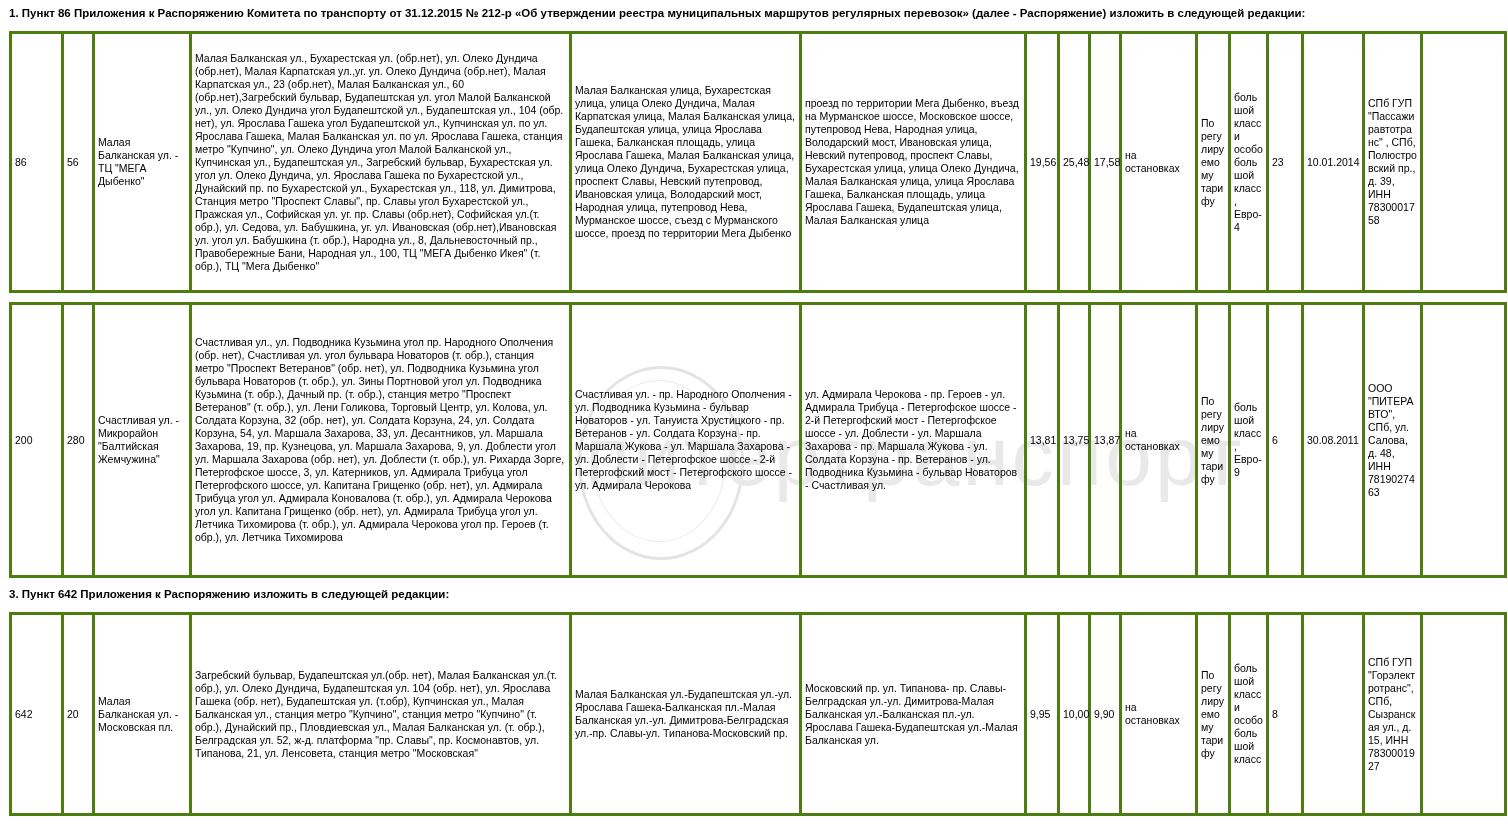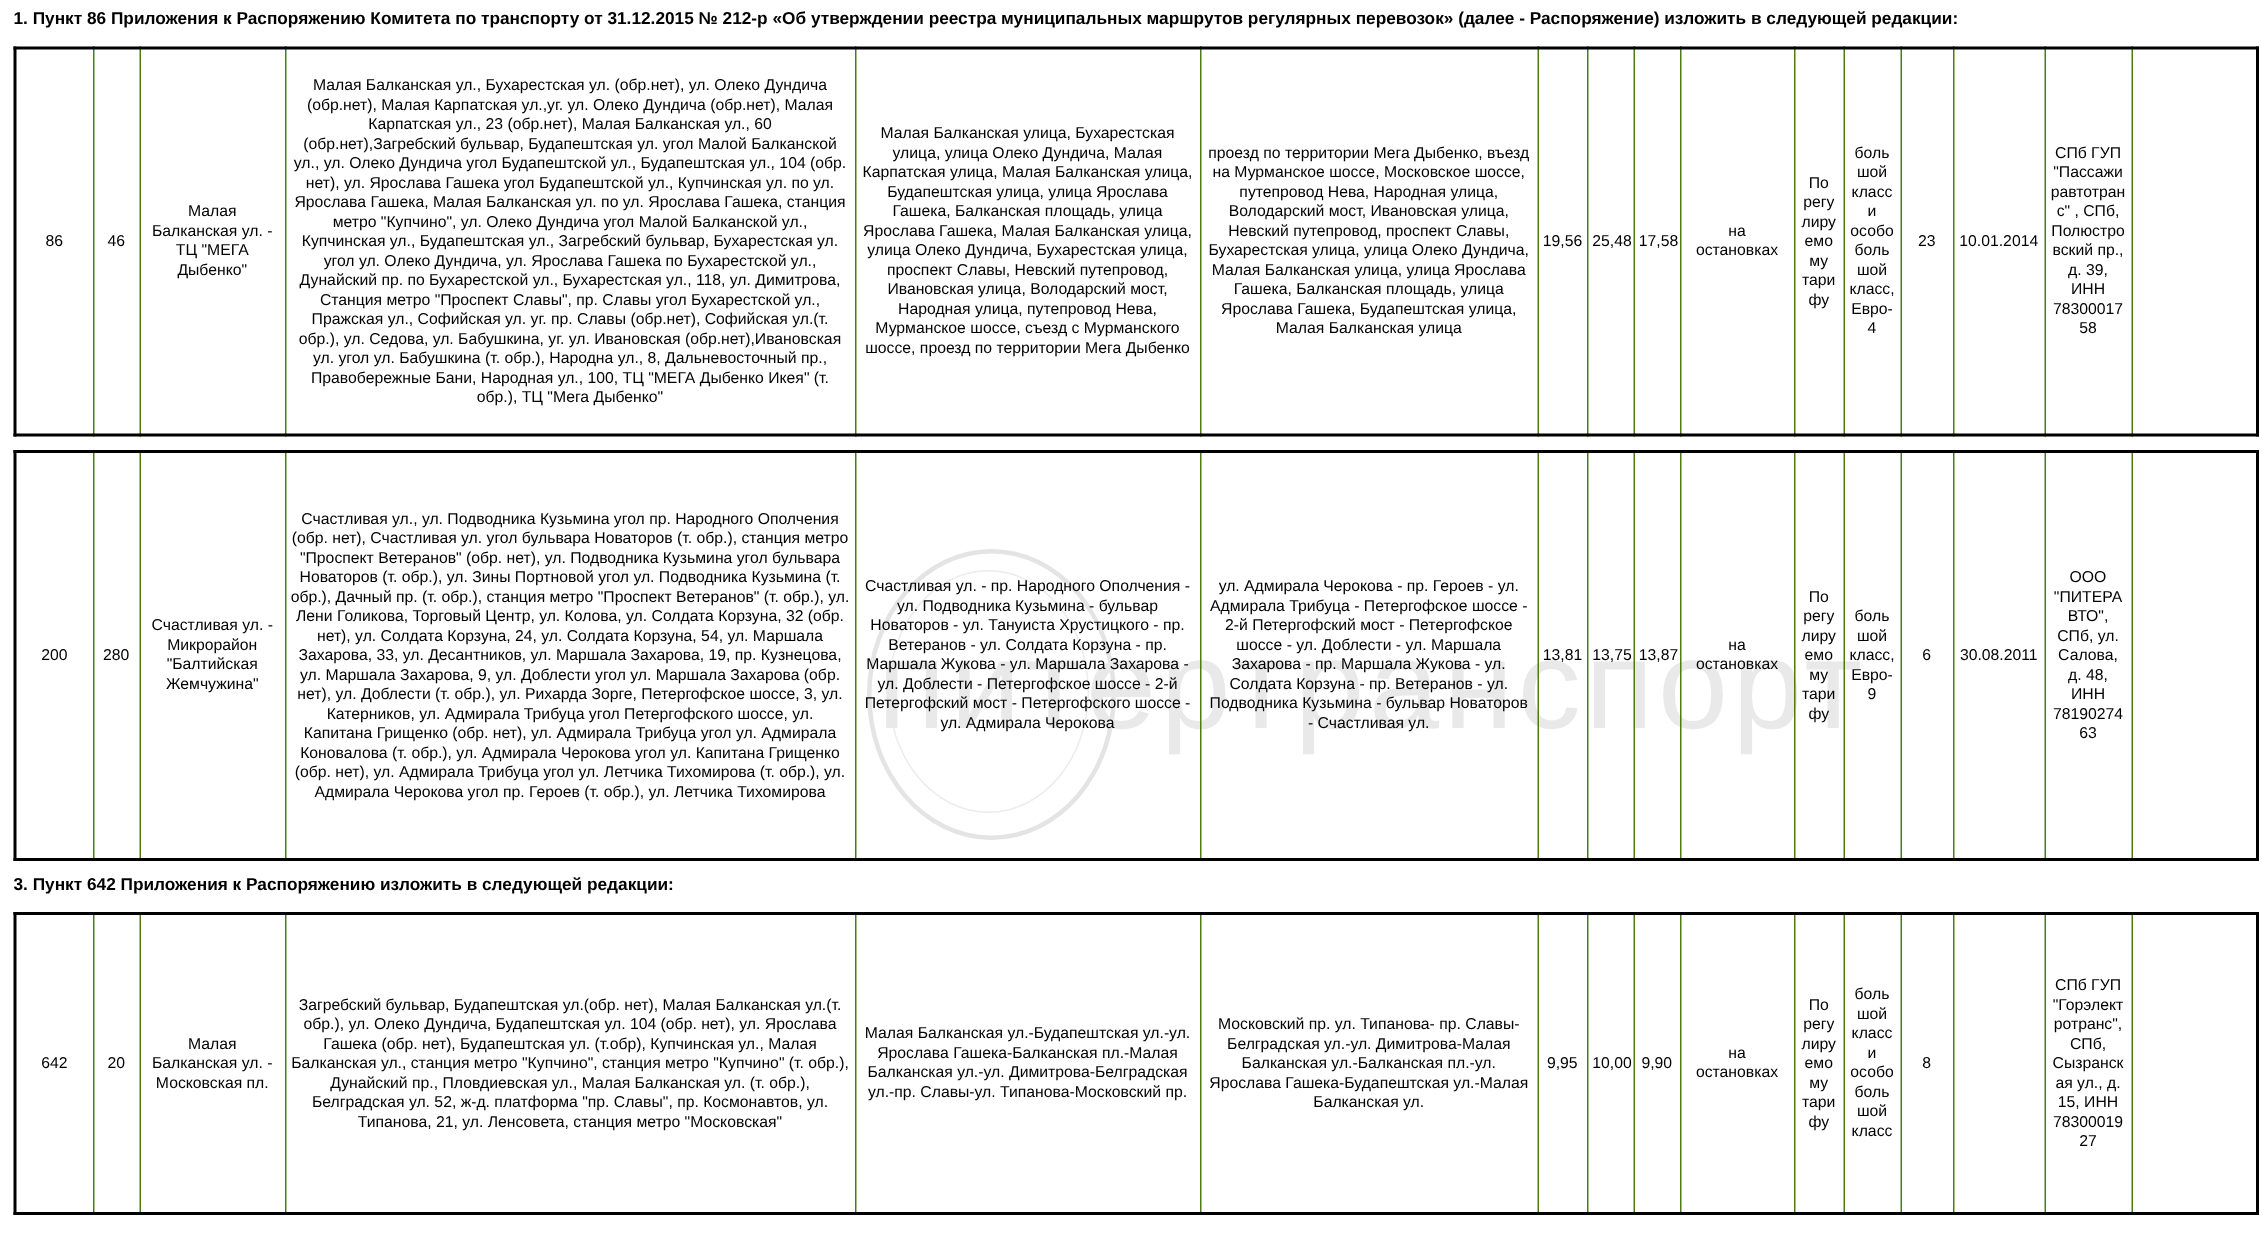--- a/index.html
+++ b/index.html
@@ -23,21 +23,21 @@
   }
   .section-heading{
     font-size:11.5px;font-weight:bold;line-height:14px;margin:0 0 11px 0;
   }
   .section + .section .section-heading{margin-top:9px;}
   table.route-table{
     border-collapse:collapse;table-layout:fixed;width:1495px;
     border:2px solid #000;background:transparent;margin:0 0 9px 0;
   }
   table.route-table td{
-    border:1px solid #4d7c0f;padding:1px 3px;vertical-align:middle;text-align:center;
+    border:3px solid #4d7c0f;padding:1px 3px;vertical-align:middle;text-align:left;
     font-size:10.5px;line-height:13px;background:transparent;
   }
   td.wrap-any{overflow-wrap:anywhere;word-break:break-word;}
   tr.h1 td{height:254px;}
   tr.h2 td{height:268px;margin-top:24px;}
   tr.h3 td{height:196px;}
   col.c1{width:52px;}  col.c2{width:31px;}  col.c3{width:97px;}
   col.c4{width:380px;} col.c5{width:230px;} col.c6{width:225px;}
   col.c7{width:33px;}  col.c8{width:31px;}  col.c9{width:31px;}
   col.c10{width:76px;} col.c11{width:33px;} col.c12{width:38px;}
@@ -72,21 +72,21 @@
           <col class="c11">
           <col class="c12">
         <col class="c13">
           <col class="c14">
           <col class="c15">
           <col class="c16">
       </colgroup>
       <tbody>
           <tr class="h1">
         <td>86</td>
-        <td>46</td>
+        <td>56</td>
         <td>Малая Балканская ул. - ТЦ "МЕГА Дыбенко"</td>
         <td>Малая Балканская ул., Бухарестская ул. (обр.нет), ул. Олеко Дундича (обр.нет), Малая Карпатская ул.,уг. ул. Олеко Дундича (обр.нет), Малая Карпатская ул., 23 (обр.нет), Малая Балканская ул., 60 (обр.нет),Загребский бульвар, Будапештская ул. угол Малой Балканской ул., ул. Олеко Дундича угол Будапештской ул., Будапештская ул., 104 (обр. нет), ул. Ярослава Гашека угол Будапештской ул., Купчинская ул. по ул. Ярослава Гашека, Малая Балканская ул. по ул. Ярослава Гашека, станция метро "Купчино", ул. Олеко Дундича угол Малой Балканской ул., Купчинская ул., Будапештская ул., Загребский бульвар, Бухарестская ул. угол ул. Олеко Дундича, ул. Ярослава Гашека по Бухарестской ул., Дунайский пр. по Бухарестской ул., Бухарестская ул., 118, ул. Димитрова, Станция метро "Проспект Славы", пр. Славы угол Бухарестской ул., Пражская ул., Софийская ул. уг. пр. Славы (обр.нет), Софийская ул.(т. обр.), ул. Седова, ул. Бабушкина, уг. ул. Ивановская (обр.нет),Ивановская ул. угол ул. Бабушкина (т. обр.), Народна ул., 8, Дальневосточный пр., Правобережные Бани, Народная ул., 100, ТЦ "МЕГА Дыбенко Икея" (т. обр.), ТЦ "Мега Дыбенко"</td>
         <td>Малая Балканская улица, Бухарестская улица, улица Олеко Дундича, Малая Карпатская улица, Малая Балканская улица, Будапештская улица, улица Ярослава Гашека, Балканская площадь, улица Ярослава Гашека, Малая Балканская улица, улица Олеко Дундича, Бухарестская улица, проспект Славы, Невский путепровод, Ивановская улица, Володарский мост, Народная улица, путепровод Нева, Мурманское шоссе, съезд с Мурманского шоссе, проезд по территории Мега Дыбенко</td>
         <td>проезд по территории Мега Дыбенко, въезд на Мурманское шоссе, Московское шоссе, путепровод Нева, Народная улица, Володарский мост, Ивановская улица, Невский путепровод, проспект Славы, Бухарестская улица, улица Олеко Дундича, Малая Балканская улица, улица Ярослава Гашека, Балканская площадь, улица Ярослава Гашека, Будапештская улица, Малая Балканская улица</td>
         <td>19,56</td>
         <td>25,48</td>
         <td>17,58</td>
         <td>на остановках</td>
         <td class="wrap-any">По регулируемому тарифу</td>
         <td class="wrap-any">большой класс и особо большой класс, Евро-4</td>

